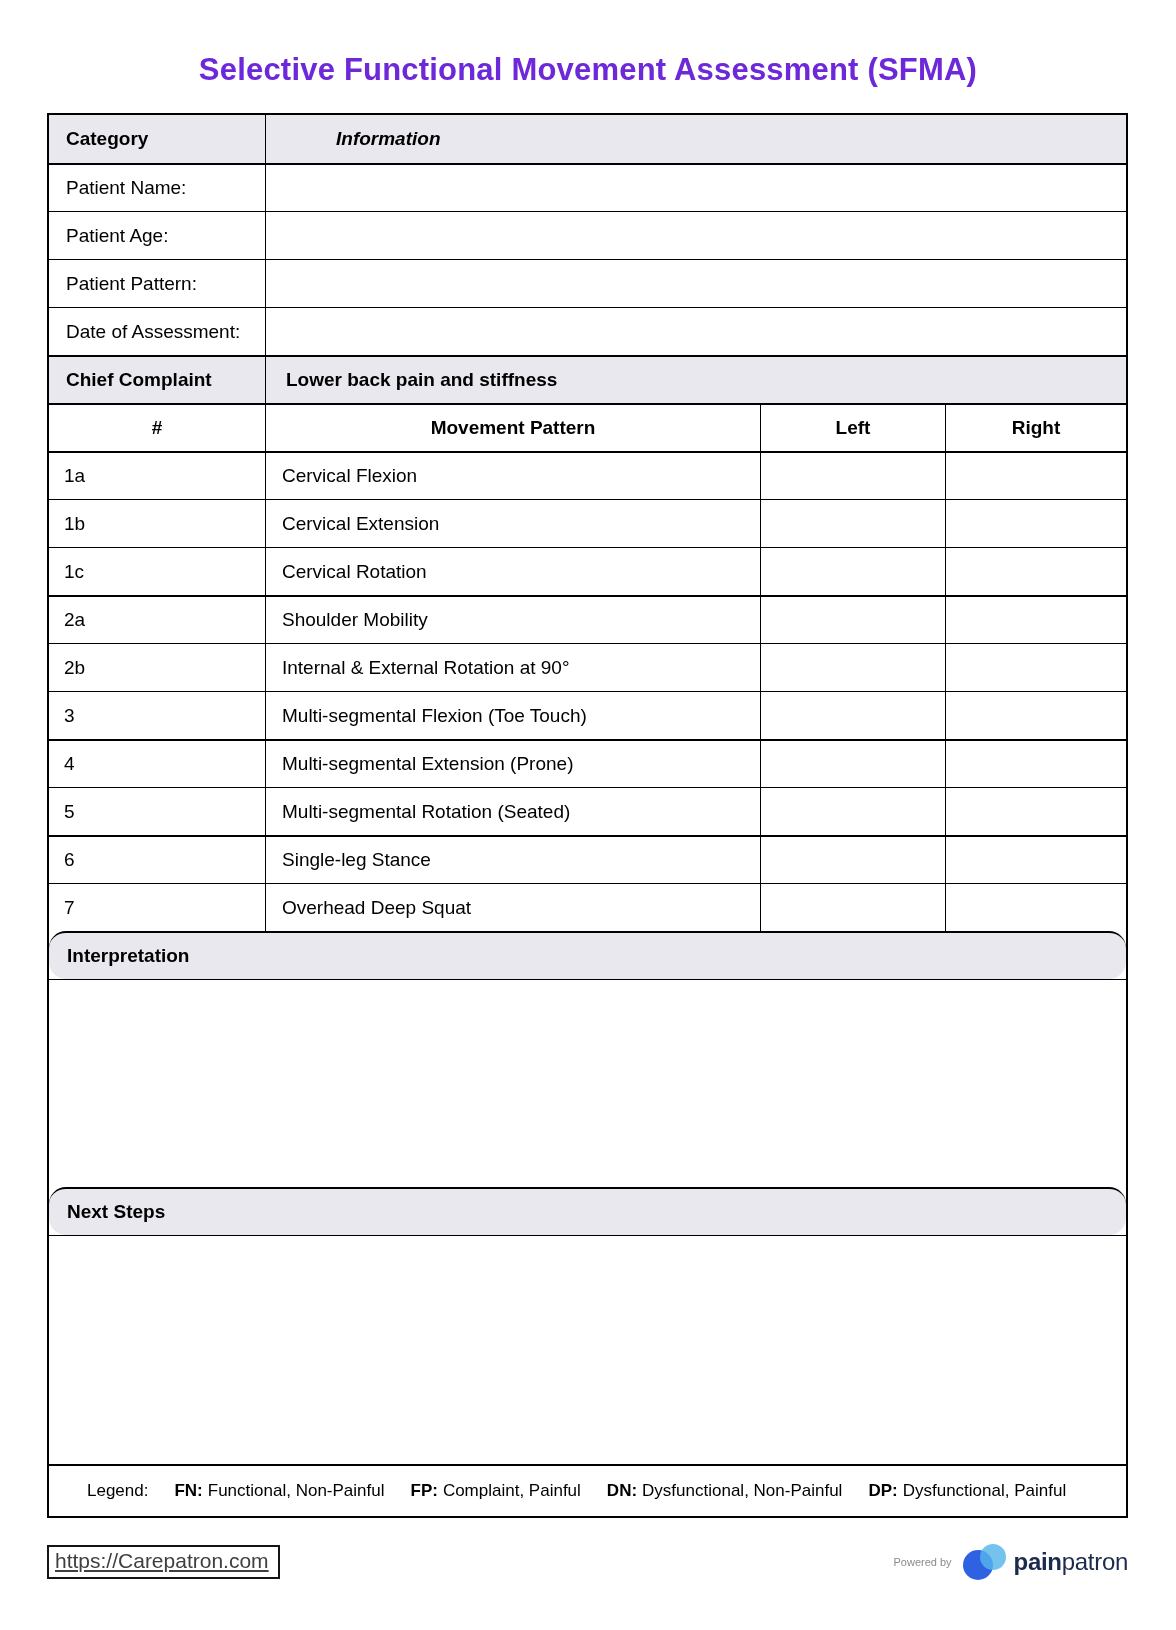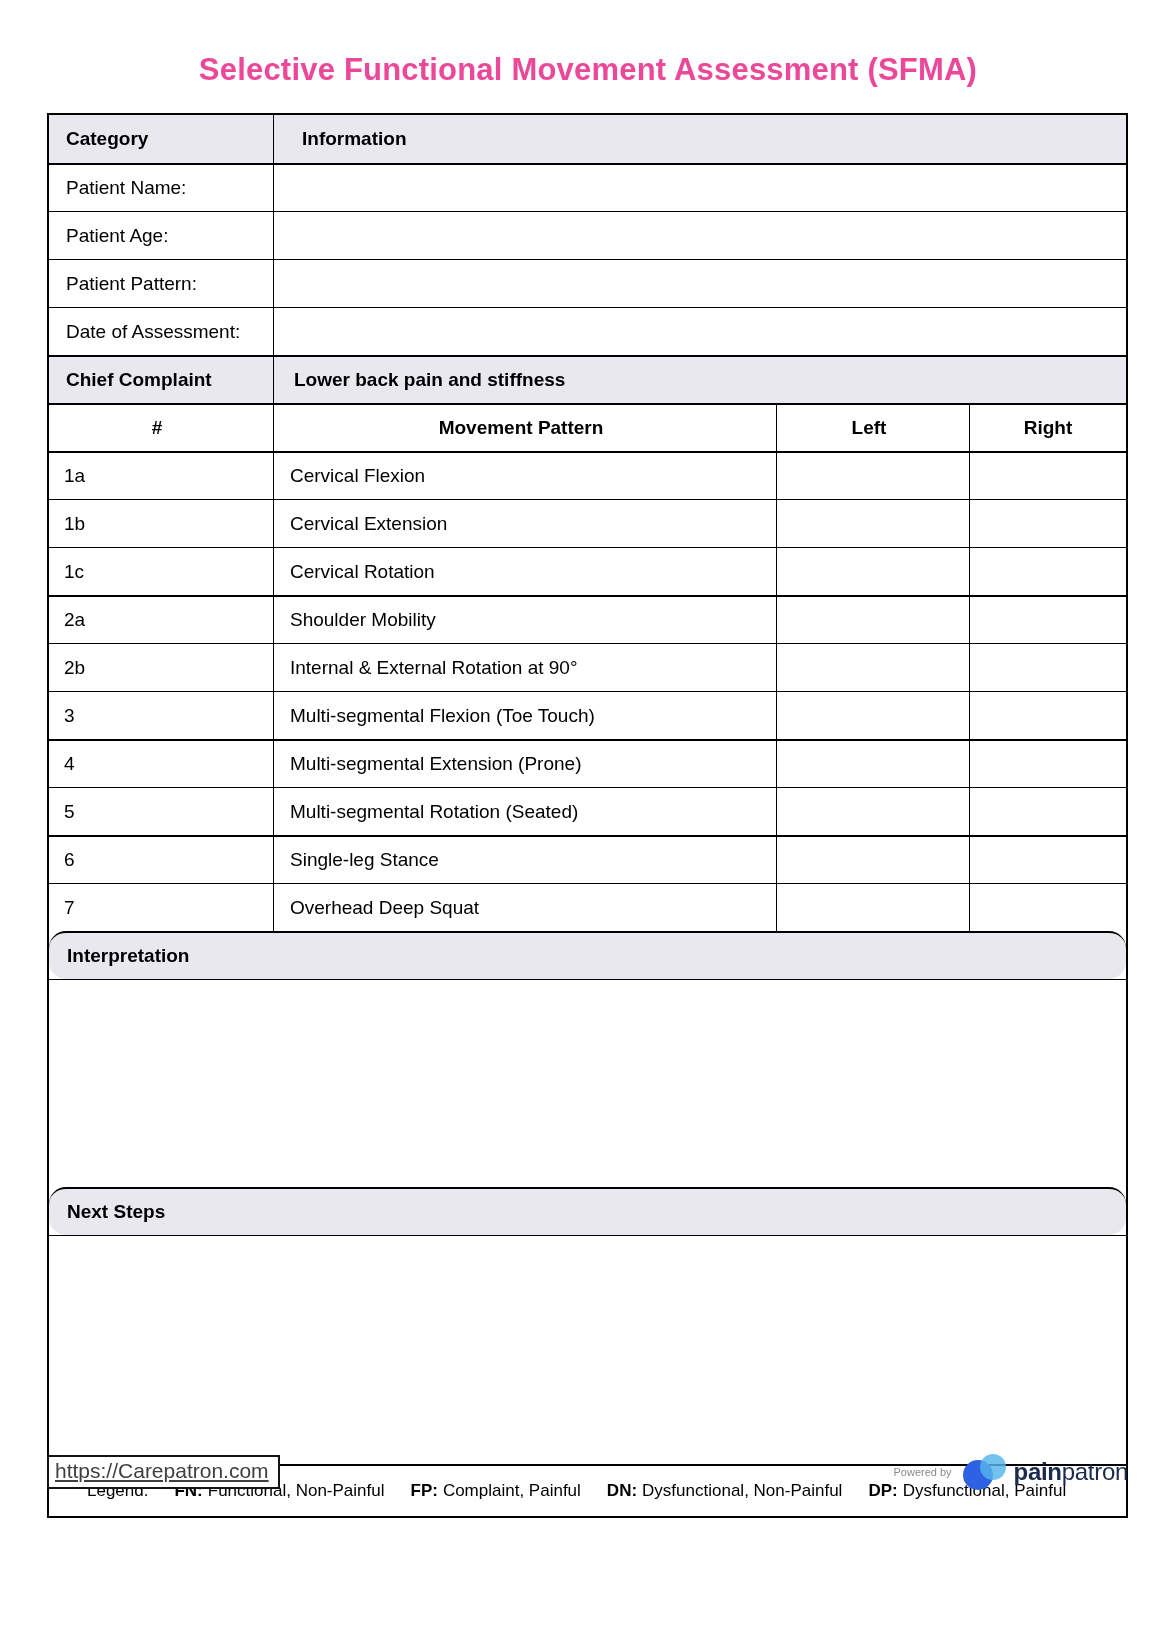--- a/index.html
+++ b/index.html
@@ -2,42 +2,42 @@
 <html><head>
 <meta charset="utf-8">
 <style>
   html,body { margin:0; padding:0; background:#ffffff; }
   .page {
     position:relative; width:1176px; height:1630px; background:#ffffff;
     font-family:"Liberation Sans", sans-serif; color:#000; overflow:hidden;
   }
   .title {
     position:absolute; top:52px; left:0; width:100%; margin:0;
-    text-align:center; font-size:31px; font-weight:bold; color:#ec4899;
+    text-align:center; font-size:31px; font-weight:bold; color:#6d28d9;
     letter-spacing:0.2px;
   }
   .doc-table {
     position:absolute; top:113px; left:47px; width:1081px;
     border:2px solid #000; box-sizing:border-box; background:#fff;
   }
-  .row { display:flex; height:48px; box-sizing:border-box;gap:8px; }
+  .row { display:flex; height:48px; box-sizing:border-box; }
   .bt1 { border-top:1px solid #000; }
   .bt2 { border-top:2px solid #000; }
   .cell {
     box-sizing:border-box; display:flex; align-items:center;
     font-size:19px; overflow:hidden; white-space:nowrap;
   }
   .vline { border-left:1px solid #000; }
   .grey { background:#e9e8ef; }
   .bold { font-weight:bold; }
   .center { justify-content:center; }
 
   
   .col-cat     { width:216px; padding-left:17px; }
-  .col-info    { flex:1; padding-left:28px; }
+  .col-info    { flex:1; padding-left:70px;font-style:italic; }
   .col-val     { flex:1; }
   .col-chief   { flex:1; padding-left:20px; }
   .col-num     { width:216px; padding-left:15px; }
   .col-num-h   { width:216px; justify-content:center; }
   .col-pattern { width:495px; padding-left:16px; }
   .col-pattern-h { width:495px; justify-content:center; }
   .col-left    { width:185px; }
   .col-right   { flex:1; }
 
   .section-header {
@@ -50,21 +50,21 @@
   .box-next-steps { height:229px; }
 
   .legend-row {
     height:52px; box-sizing:border-box; border-top:2px solid #000;
     display:flex; align-items:center; padding-left:38px;
     font-size:17px; gap:26px; white-space:nowrap;
   }
   .legend-item b { margin-right:5px; }
 
   .footer {
-    position:absolute; top:1452px; left:47px; width:1081px;
+    position:absolute; top:1542px; left:47px; width:1081px;
     display:flex; justify-content:space-between; align-items:center;
   }
   .site-link {
     display:inline-block; border:2px solid #141414; background:#fff;
     padding:2px 9px 4px 6px; font-size:21px; color:#3f3f3f;
     text-decoration:underline; cursor:pointer;
   }
   .powered { display:flex; align-items:center; }
   .powered-by { font-size:11px; color:#8a8a8a; margin-right:10px; }
   .logo-mark { display:inline-flex; margin-right:6px; }

